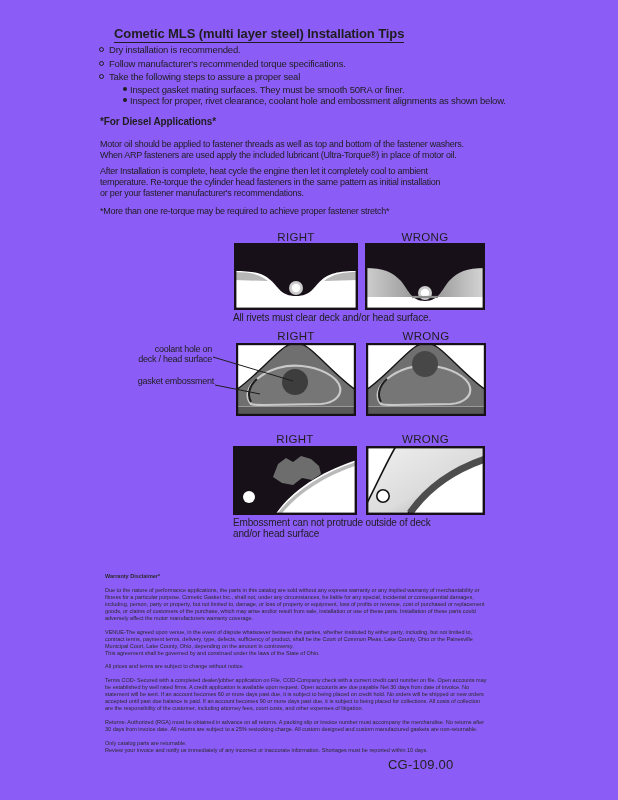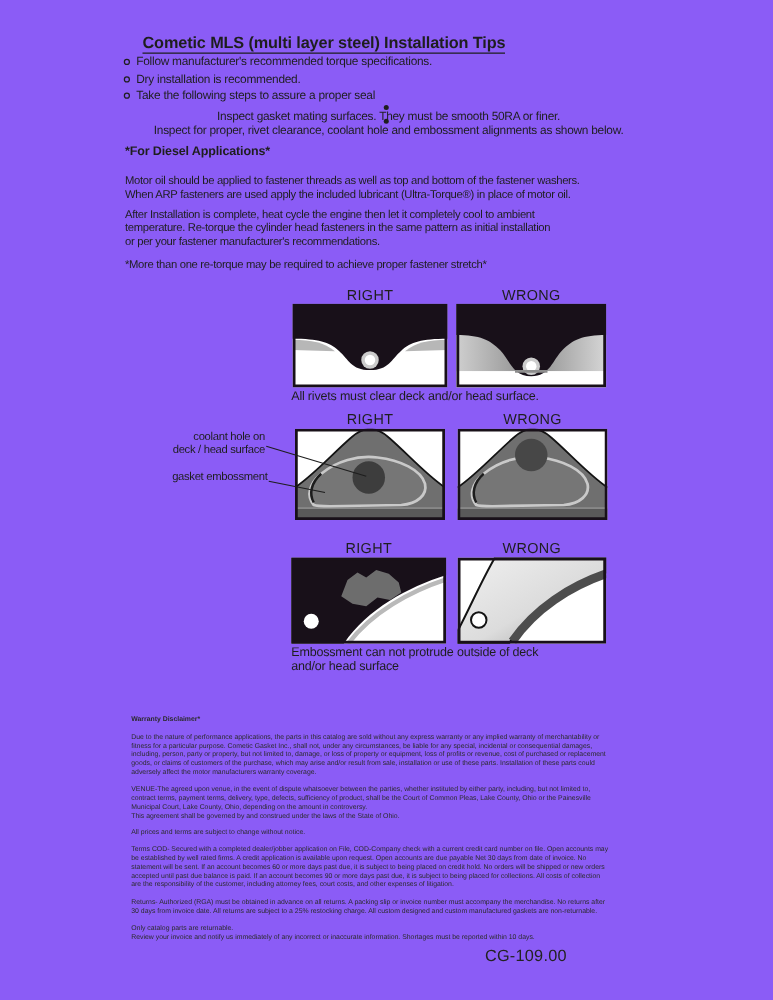--- a/index.html
+++ b/index.html
@@ -8,21 +8,21 @@
     font-family:"Liberation Sans",sans-serif;color:#1e1e1e;padding-left:44px;
     -webkit-font-smoothing:antialiased;
   }
   .title{
     position:absolute;left:114px;top:26px;
     font-size:13px;font-weight:bold;letter-spacing:-0.1px;
     border-bottom:1.6px solid #1e1e1e;padding-bottom:1px;white-space:nowrap;
   }
   .bullets{position:absolute;left:99px;top:43px;font-size:9.5px;letter-spacing:-0.2px;}
   .bullet-row{display:flex;align-items:center;height:13.5px;white-space:nowrap;}
-  .bullet-row.sub{margin-left:24px;height:11px;flex-direction:column;}
+  .bullet-row.sub{margin-left:24px;height:11px;}
   .bullet-row.sub:first-of-type{margin-top:1px;}
   .dot-open{width:3px;height:3px;border:1px solid #1e1e1e;border-radius:50%;margin-right:5px;flex:none;}
   .dot-fill{width:4px;height:4px;background:#1e1e1e;border-radius:50%;margin-right:3px;flex:none;}
   .diesel-heading{position:absolute;left:100px;top:116px;font-size:10px;font-weight:bold;letter-spacing:-0.1px;}
   .para{position:absolute;left:100px;font-size:9px;letter-spacing:-0.25px;line-height:11px;white-space:pre-line;}
   .para1{top:139px;} .para2{top:166px;} .note{top:206px;}
   .dlabel{position:absolute;font-size:11.5px;letter-spacing:0.3px;text-align:center;}
   .caption{position:absolute;font-size:10px;letter-spacing:-0.15px;white-space:pre-line;line-height:11px;}
   .diag{position:absolute;display:block;}
   .annot{position:absolute;text-align:right;font-size:9px;letter-spacing:-0.25px;line-height:9.5px;white-space:pre-line;}
@@ -34,25 +34,25 @@
 </head>
 <body>
 
 <div class="page">
 
   <div class="title">Cometic MLS (multi layer steel) Installation Tips</div>
 
   <div class="bullets">
     <div class="bullet-row">
       <span class="dot-open"></span>
-      <span>Follow manufacturer's recommended torque specifications.</span>
+      <span>Dry installation is recommended.</span>
     </div>
     <div class="bullet-row">
       <span class="dot-open"></span>
-      <span>Dry installation is recommended.</span>
+      <span>Follow manufacturer's recommended torque specifications.</span>
     </div>
     <div class="bullet-row">
       <span class="dot-open"></span>
       <span>Take the following steps to assure a proper seal</span>
     </div>
     <div class="bullet-row sub">
       <span class="dot-fill"></span>
       <span>Inspect gasket mating surfaces.  They must be smooth 50RA or finer.</span>
     </div>
     <div class="bullet-row sub">

